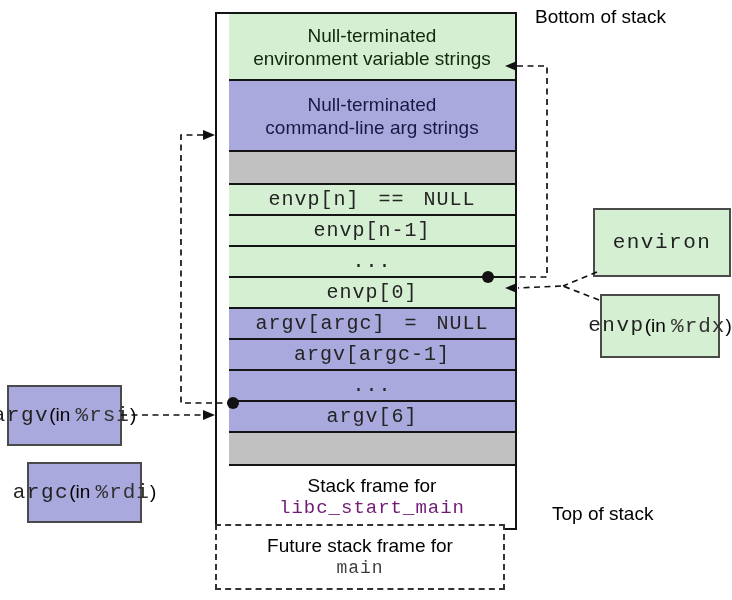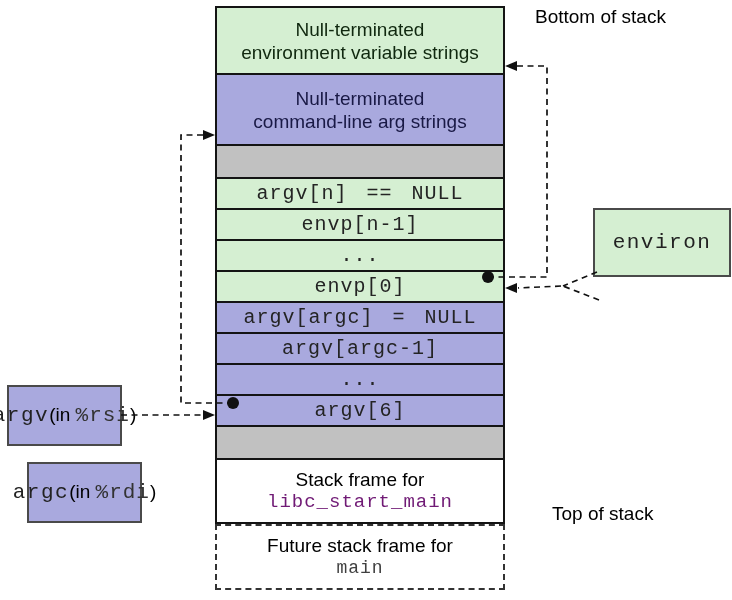--- a/index.html
+++ b/index.html
@@ -3,23 +3,24 @@
 <meta charset="utf-8">
 <style>
   html,body{margin:0;padding:0;background:#fff;}
   .canvas{
     position:relative;width:732px;height:600px;background:#fff;overflow:hidden;
     font-family:"Liberation Sans", sans-serif;
   }
   .mono{font-family:"Liberation Mono", monospace;}
   
   .stack{
-    position:absolute;left:215px;top:6px;width:286px;
+    position:absolute;left:215px;top:12px;width:286px;
     border:2px solid var(--line-black,#111);
     z-index:2;
+    padding-left:12px;
   }
   .row{
     display:flex;flex-direction:column;align-items:center;justify-content:center;
     text-align:center;
   }
   .row + .row{border-top:2px solid var(--line-black,#111);}
   .bg-green{background:var(--env-green,#d5efd2);}
   .bg-purple{background:var(--arg-purple,#a9a9de);}
   .bg-gray{background:var(--spacer-gray,#c1c1c1);}
   .bg-white{background:#fff;}
@@ -92,21 +93,21 @@
     <div class="row strings-row bg-green" style="height:65px">
       <span>Null-terminated</span>
       <span>environment variable strings</span>
     </div>
     <div class="row strings-row bg-purple" style="height:69px">
       <span>Null-terminated</span>
       <span>command-line arg strings</span>
     </div>
     <div class="row bg-gray" style="height:31px"></div>
 
-    <div class="row mono-row bg-green">argv[n] == NULL</div>
+    <div class="row mono-row bg-green">envp[n] == NULL</div>
     <div class="row mono-row bg-green">envp[n-1]</div>
     <div class="row mono-row bg-green">...</div>
     <div class="row mono-row bg-green">envp[0]</div>
 
     <div class="row mono-row bg-purple">argv[argc] = NULL</div>
     <div class="row mono-row bg-purple">argv[argc-1]</div>
     <div class="row mono-row bg-purple">...</div>
     <div class="row mono-row bg-purple">argv[6]</div>
 
     <div class="row bg-gray" style="height:31px"></div>
@@ -127,17 +128,21 @@
     <span class="loc"><span>(in </span><span class="mono">%rsi</span><span>)</span></span>
   </div>
   <div class="side-box box-argc">
     <span class="name">argc</span>
     <span class="loc"><span>(in </span><span class="mono">%rdi</span><span>)</span></span>
   </div>
 
   <div class="side-box box-environ">
     <span class="name">environ</span>
   </div>
+  <div class="side-box box-envp">
+    <span class="name">envp</span>
+    <span class="loc"><span>(in </span><span class="mono">%rdx</span><span>)</span></span>
+  </div>
 
   <div class="float-label label-bottom">Bottom of stack</div>
   <div class="float-label label-top">Top of stack</div>
 
 </div>
 
 </body></html>

